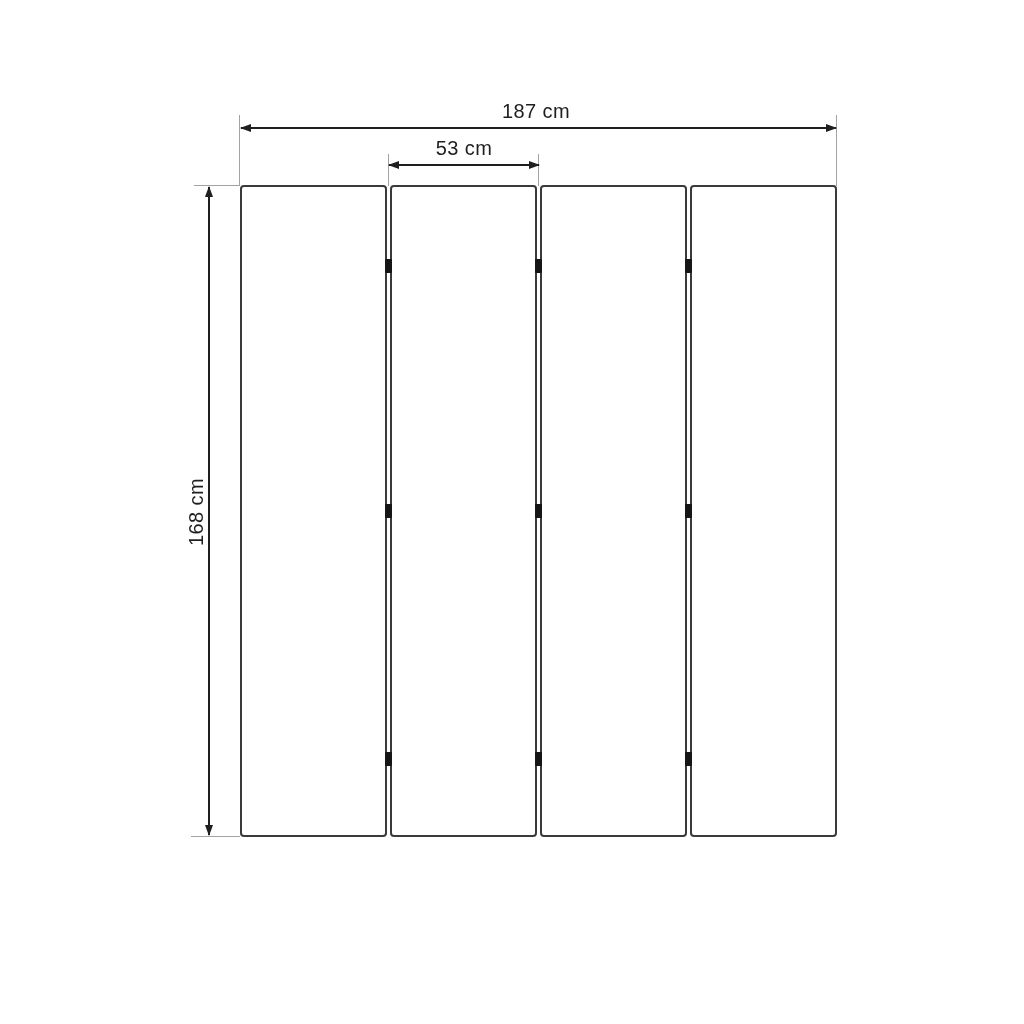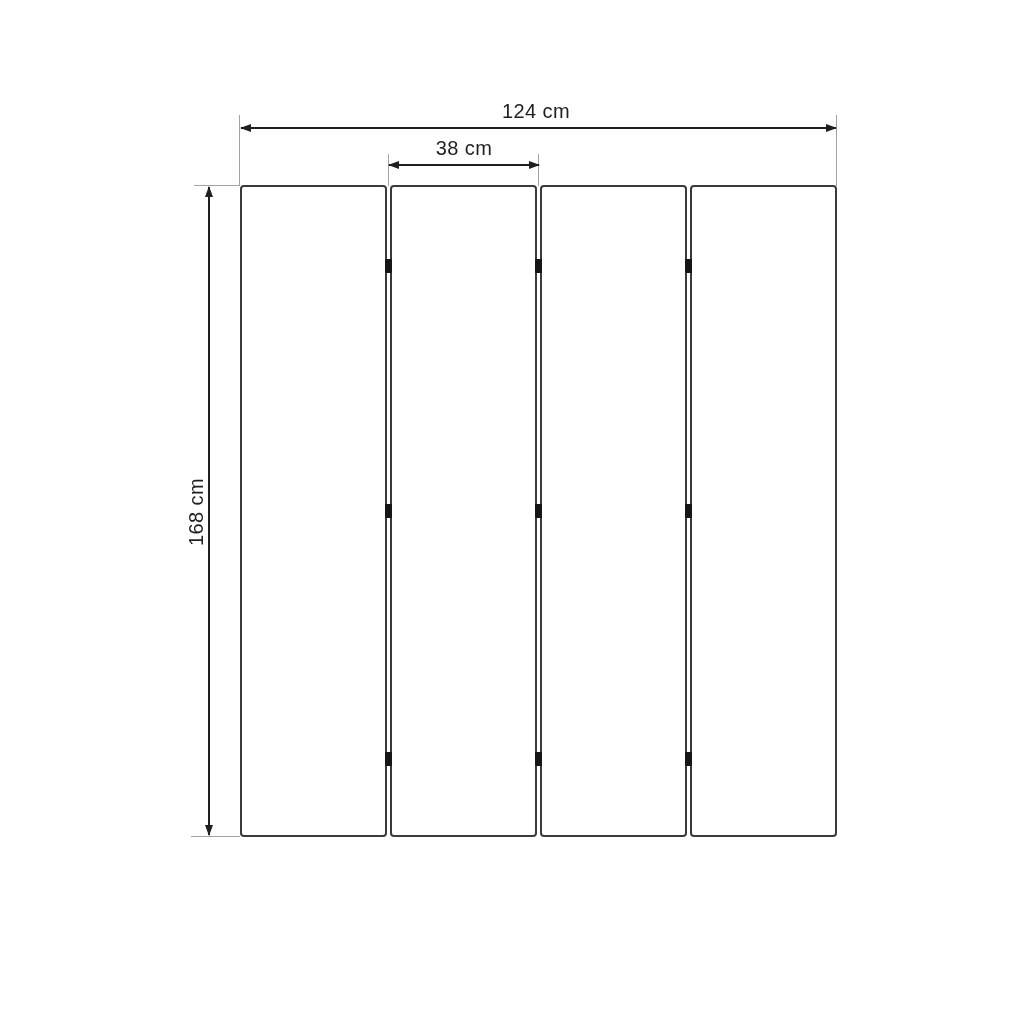--- a/index.html
+++ b/index.html
@@ -88,27 +88,27 @@
   <div class="ext-v" style="left:836px;top:115px;height:71px;"></div>
   <div class="ext-v" style="left:388px;top:154px;height:32px;"></div>
   <div class="ext-v" style="left:538px;top:154px;height:32px;"></div>
   <div class="ext-h" style="left:194px;top:185px;width:46px;"></div>
   <div class="ext-h" style="left:191px;top:836px;width:49px;"></div>
 
   <div class="dim-h" style="left:241px;top:127px;width:595px;">
     <div class="arr arr-left"></div>
     <div class="arr arr-right"></div>
   </div>
-  <div class="dim-label" style="left:436px;top:100px;width:200px;">124 cm</div>
+  <div class="dim-label" style="left:436px;top:100px;width:200px;">187 cm</div>
 
   <div class="dim-h" style="left:389px;top:164px;width:150px;">
     <div class="arr arr-left"></div>
     <div class="arr arr-right"></div>
   </div>
-  <div class="dim-label" style="left:389px;top:137px;width:150px;">38 cm</div>
+  <div class="dim-label" style="left:389px;top:137px;width:150px;">53 cm</div>
 
   <div class="dim-v" style="left:208px;top:187px;height:648px;">
     <div class="arr arr-up"></div>
     <div class="arr arr-down"></div>
   </div>
   <div class="dim-label label-rotated" style="left:196px;top:512px;">168 cm</div>
 
 </div>
 
 </body></html>

